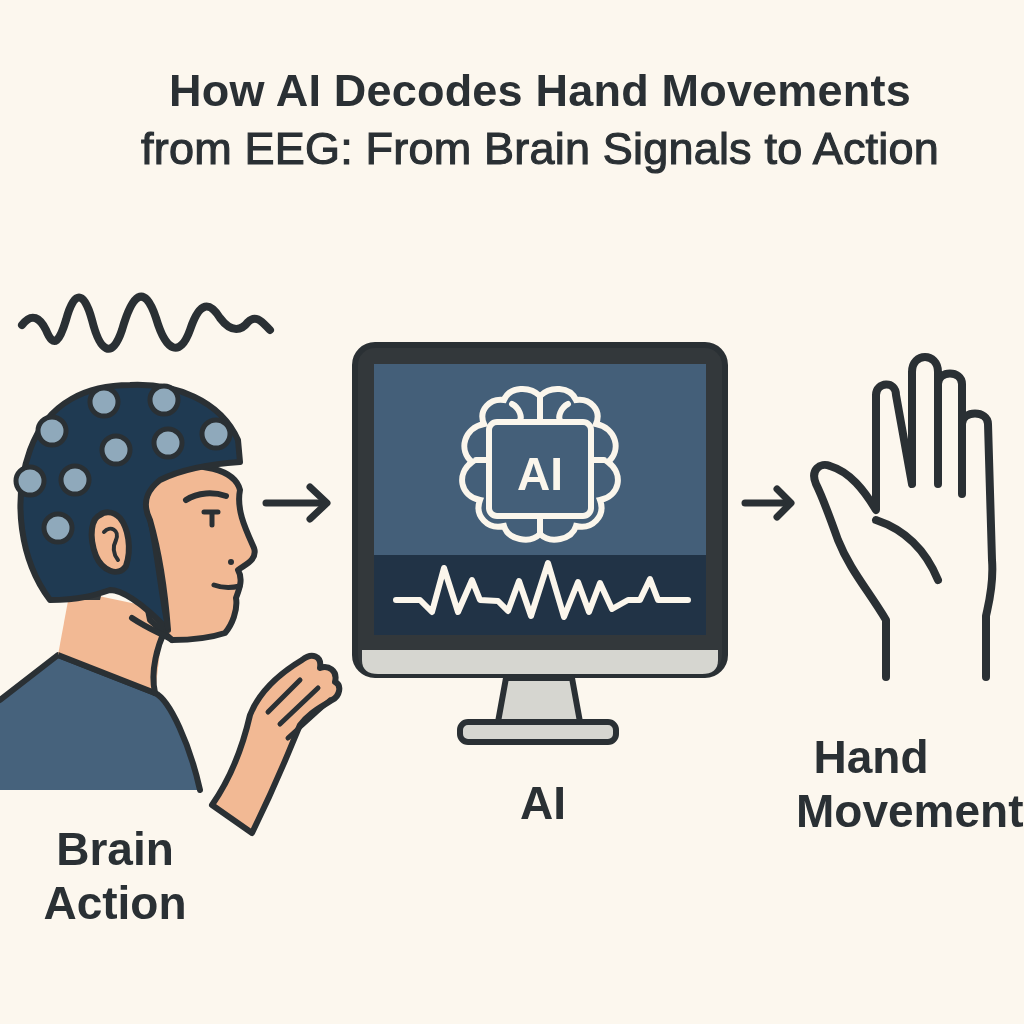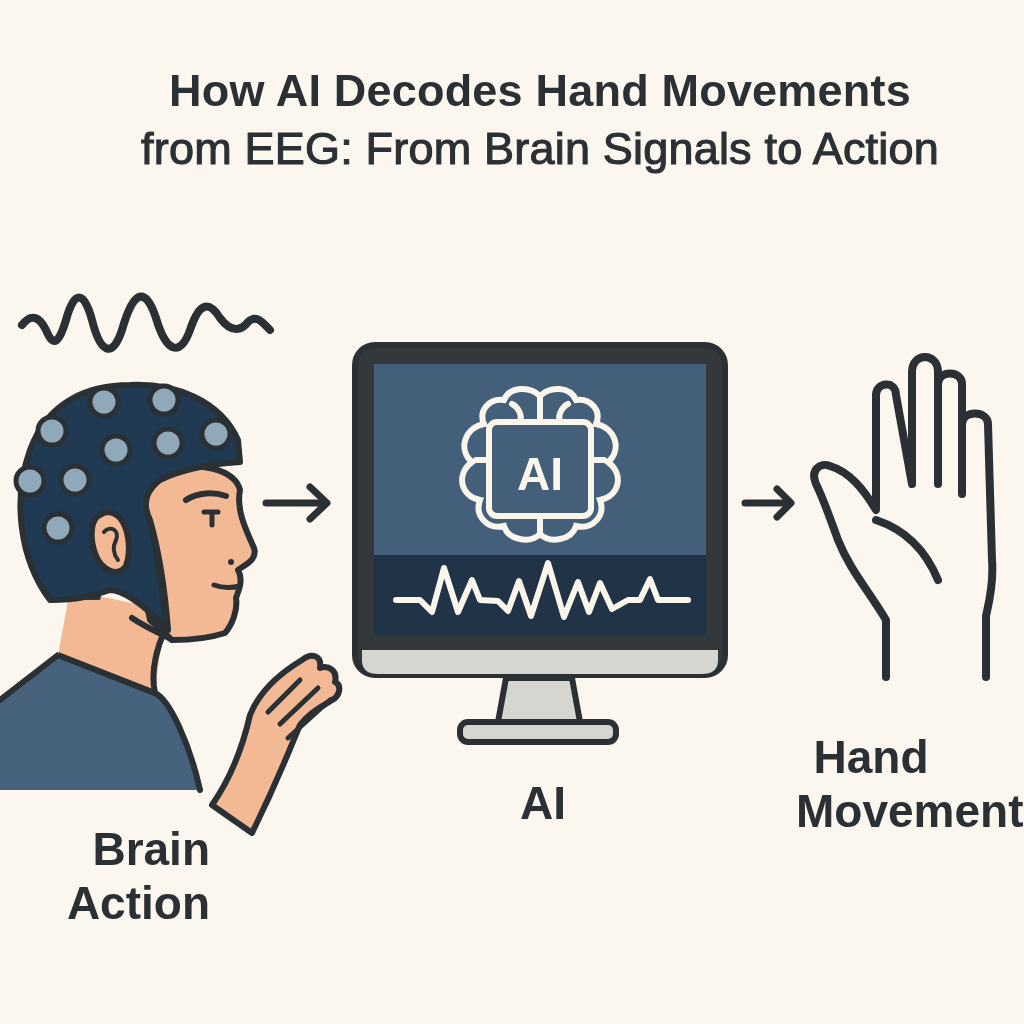--- a/index.html
+++ b/index.html
@@ -16,21 +16,21 @@
       letter-spacing: 0.2px;
       padding-left: 28px;
     }
     .title .line { display: block; }
     .title .line2 { font-weight: normal; -webkit-text-stroke: 1.1px #2a3034; }
     svg.art { position: absolute; left: 0; top: 0; }
     .label {
       position: absolute; font-weight: bold; font-size: 46px; line-height: 54px;
       text-align: center; color: #2a3034; white-space: nowrap;
     }
-    .label-brain { left: 20px; top: 822px; width: 190px; text-align: right; }
+    .label-brain { left: 20px; top: 822px; width: 190px; }
     .label-ai { left: 488px; top: 776px; width: 110px; }
     .label-hand { left: 796px; top: 730px; width: 290px; }
     .label span { display: block; }
   </style>
 </head>
 <body>
 
 <div class="title">
   <span class="line">How AI Decodes Hand Movements</span>
   <span class="line line2">from EEG: From Brain Signals to Action</span>

